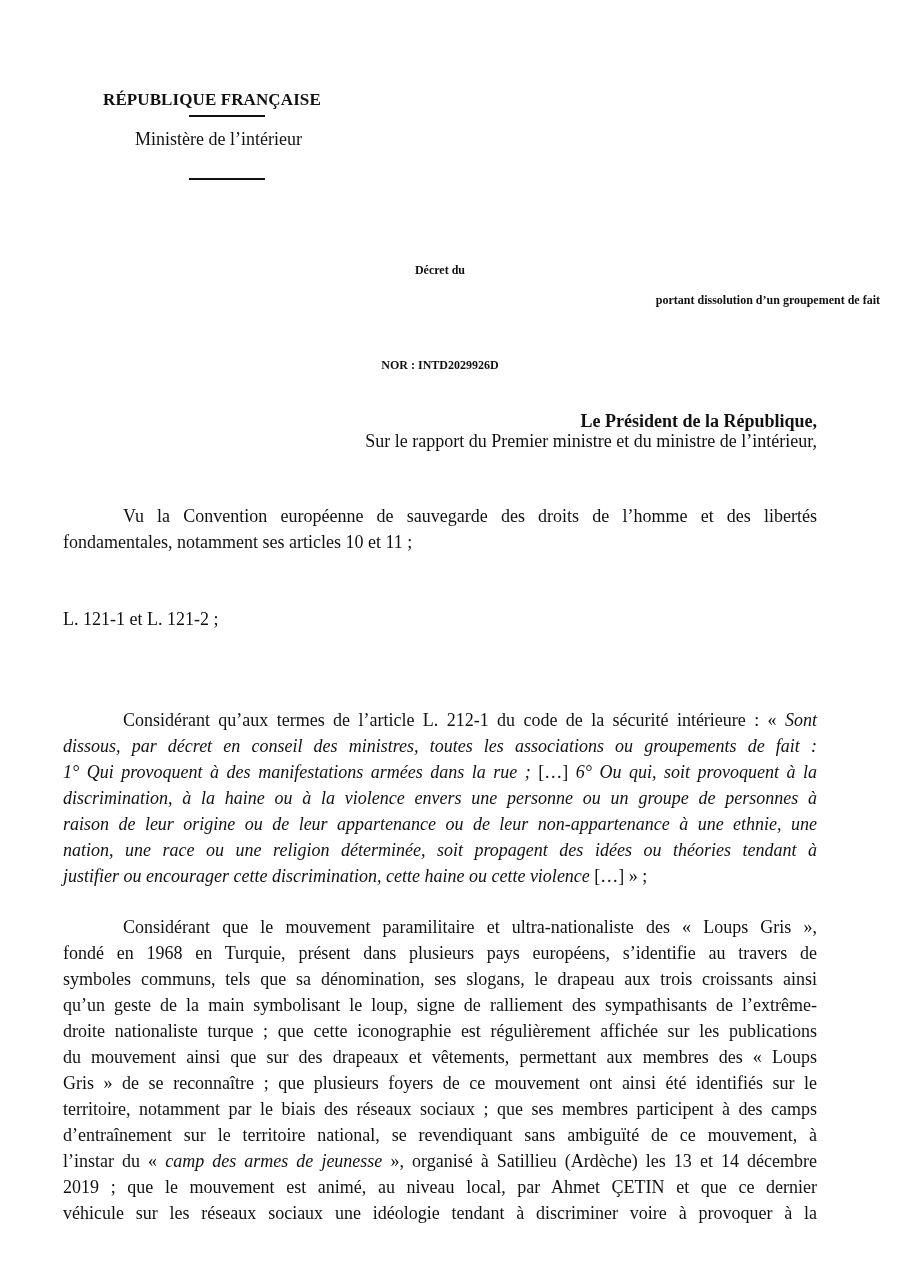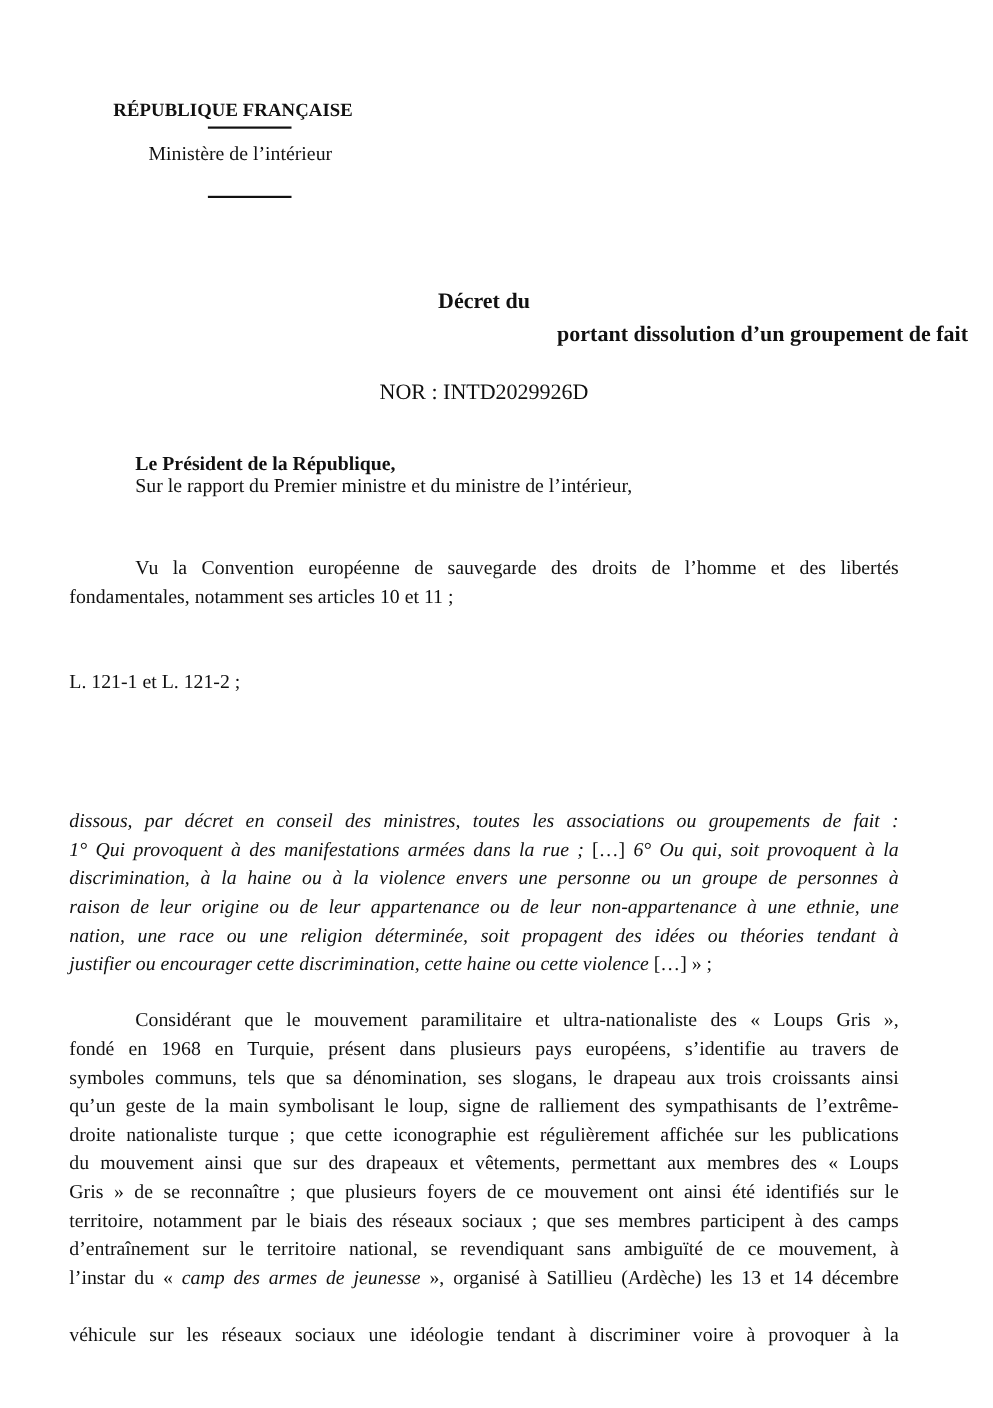--- a/index.html
+++ b/index.html
@@ -4,27 +4,27 @@
 <style>
   html, body { margin: 0; padding: 0; background: #ffffff; }
   body { width: 903px; height: 1280px; position: relative; overflow: hidden;
          font-family: "Liberation Serif", "DejaVu Serif", serif; color: #111; }
   .page { position: absolute; left: 0; top: 0; width: 903px; height: 1280px; }
   .hdr-title { position: absolute; left: 103px; top: 74px; font-weight: bold; font-size: 17px; letter-spacing: 0.1px; margin-top: 16px; }
   .rule { position: absolute; height: 2px; background: #111; width: 76px; left: 189px; }
   .rule.r1 { top: 115px; }
   .rule.r2 { top: 178px; }
   .ministry { position: absolute; left: 135px; top: 129px; font-size: 18px; }
-  .center { position: absolute; left: 0; width: 880px; text-align: center; font-size: 20px; }
+  .center { position: absolute; left: 0; width: 880px; text-align: center; font-size: 12px; }
   .t1 { top: 263px; font-weight: bold; }
   .t2 { top: 293px; font-weight: bold; text-align: right; }
-  .nor { top: 346px; }
+  .nor { top: 358px; font-weight: bold; }
   .line { position: absolute; left: 63px; width: 754px; font-size: 18px; line-height: 26px; white-space: nowrap; }
   .line.just { text-align: justify; text-align-last: justify; white-space: normal; }
-  .line.ind { left: 123px; width: 694px; }
+  .line.ind { left: 123px; width: 694px; text-align: right; }
   .bold { font-weight: bold; }
   em { font-style: italic; }
 </style>
 </head>
 <body>
 
 <div class="page">
 
   <div class="hdr-title">RÉPUBLIQUE FRANÇAISE</div>
   <div class="rule r1"></div>
@@ -37,32 +37,34 @@
 
   <div class="line ind bold" style="top:408px">Le Président de la République,</div>
   <div class="line ind" style="top:428px">Sur le rapport du Premier ministre et du ministre de l’intérieur,</div>
 
   <div class="line ind just" style="top:503px">Vu la Convention européenne de sauvegarde des droits de l’homme et des libertés</div>
   <div class="line" style="top:529px">fondamentales, notamment ses articles 10 et 11 ;</div>
 
   <div class="line" style="top:606px">L. 121-1 et L. 121-2 ;</div>
 
 
+  <div class="line ind just" style="top:707px"><span>Considérant qu’aux termes de l’article L. 212-1 du code de la sécurité intérieure : « </span><em>Sont</em></div>
   <div class="line just" style="top:733px"><em>dissous, par décret en conseil des ministres, toutes les associations ou groupements de fait :</em></div>
   <div class="line just" style="top:759px"><em>1° Qui provoquent à des manifestations armées dans la rue ;</em><span> […] </span><em>6° Ou qui, soit provoquent à la</em></div>
   <div class="line just" style="top:785px"><em>discrimination, à la haine ou à la violence envers une personne ou un groupe de personnes à</em></div>
   <div class="line just" style="top:811px"><em>raison de leur origine ou de leur appartenance ou de leur non-appartenance à une ethnie, une</em></div>
   <div class="line just" style="top:837px"><em>nation, une race ou une religion déterminée, soit propagent des idées ou théories tendant à</em></div>
   <div class="line" style="top:863px"><em>justifier ou encourager cette discrimination, cette haine ou cette violence</em><span> […] » ;</span></div>
 
   <div class="line ind just" style="top:914px">Considérant que le mouvement paramilitaire et ultra-nationaliste des « Loups Gris »,</div>
   <div class="line just" style="top:940px">fondé en 1968 en Turquie, présent dans plusieurs pays européens, s’identifie au travers de</div>
   <div class="line just" style="top:966px">symboles communs, tels que sa dénomination, ses slogans, le drapeau aux trois croissants ainsi</div>
   <div class="line just" style="top:992px">qu’un geste de la main symbolisant le loup, signe de ralliement des sympathisants de l’extrême-</div>
   <div class="line just" style="top:1018px">droite nationaliste turque ; que cette iconographie est régulièrement affichée sur les publications</div>
   <div class="line just" style="top:1044px">du mouvement ainsi que sur des drapeaux et vêtements, permettant aux membres des « Loups</div>
   <div class="line just" style="top:1070px">Gris » de se reconnaître ; que plusieurs foyers de ce mouvement ont ainsi été identifiés sur le</div>
   <div class="line just" style="top:1096px">territoire, notamment par le biais des réseaux sociaux ; que ses membres participent à des camps</div>
   <div class="line just" style="top:1122px">d’entraînement sur le territoire national, se revendiquant sans ambiguïté de ce mouvement, à</div>
   <div class="line just" style="top:1148px"><span>l’instar du « </span><em>camp des armes de jeunesse</em><span> », organisé à Satillieu (Ardèche) les 13 et 14 décembre</span></div>
+  <div class="line just" style="top:1174px">2019 ; que le mouvement est animé, au niveau local, par Ahmet ÇETIN et que ce dernier</div>
   <div class="line just" style="top:1200px">véhicule sur les réseaux sociaux une idéologie tendant à discriminer voire à provoquer à la</div>
 
 </div>
 
 </body></html>

